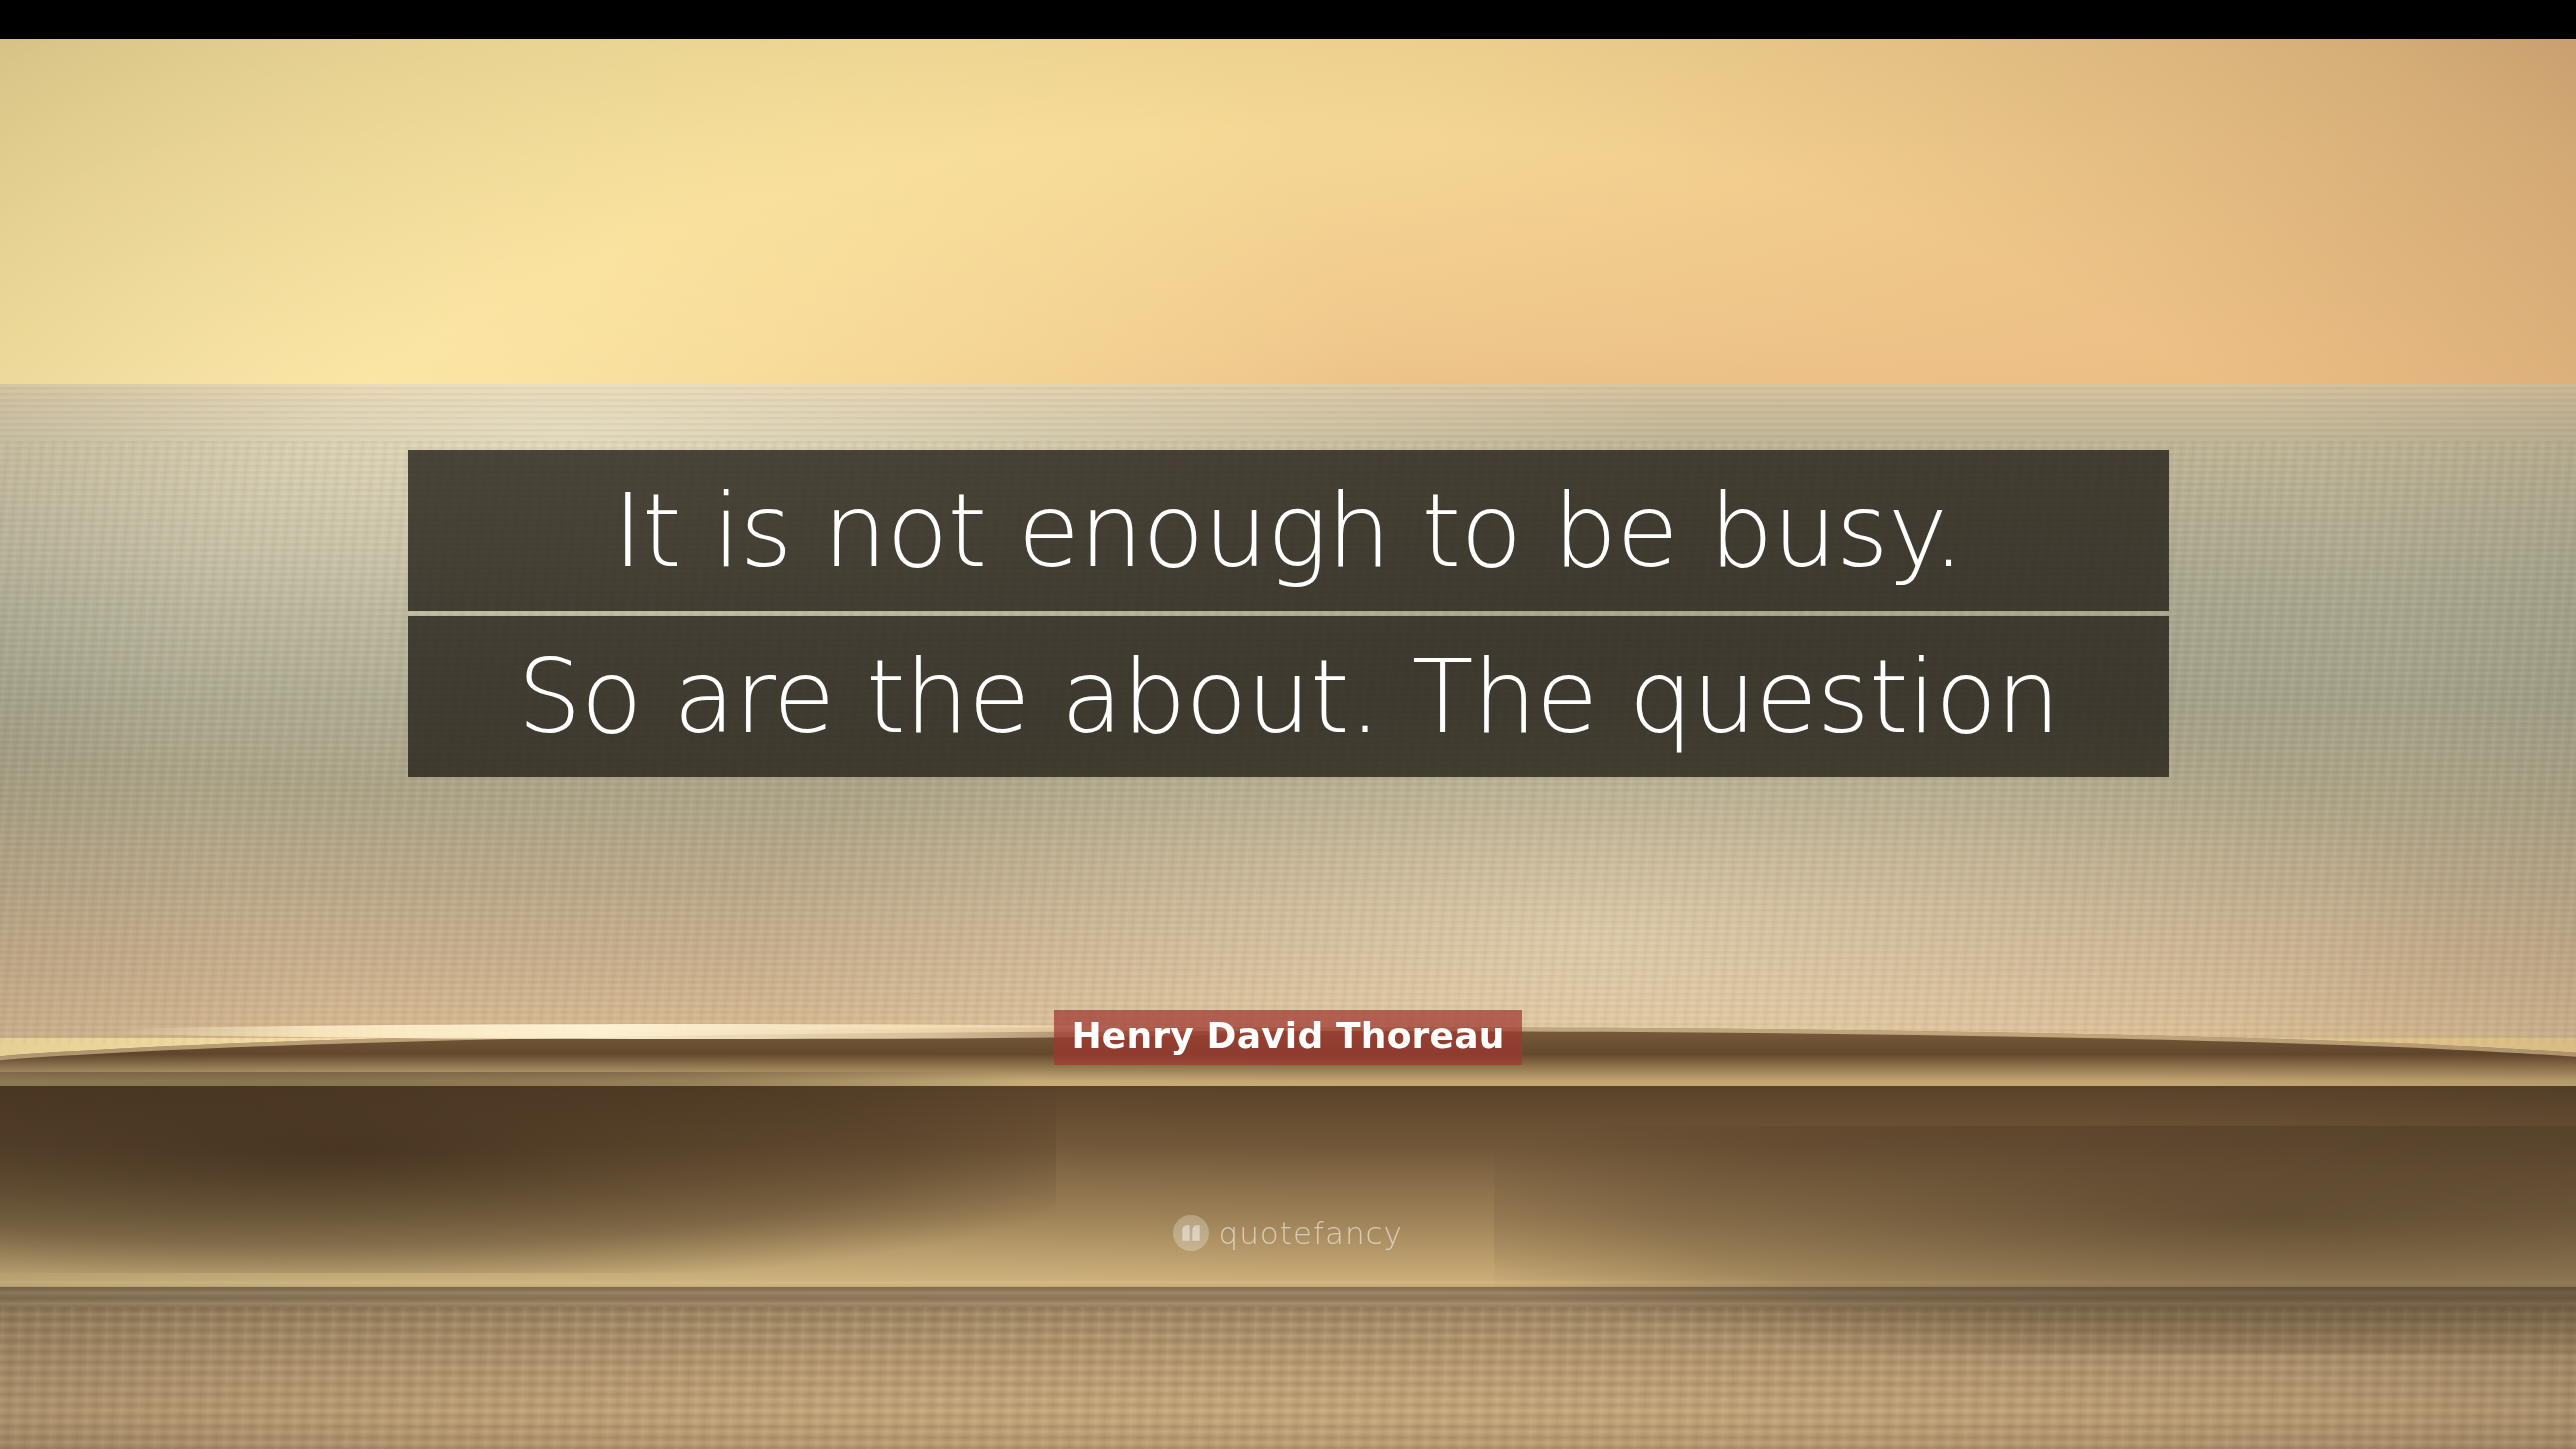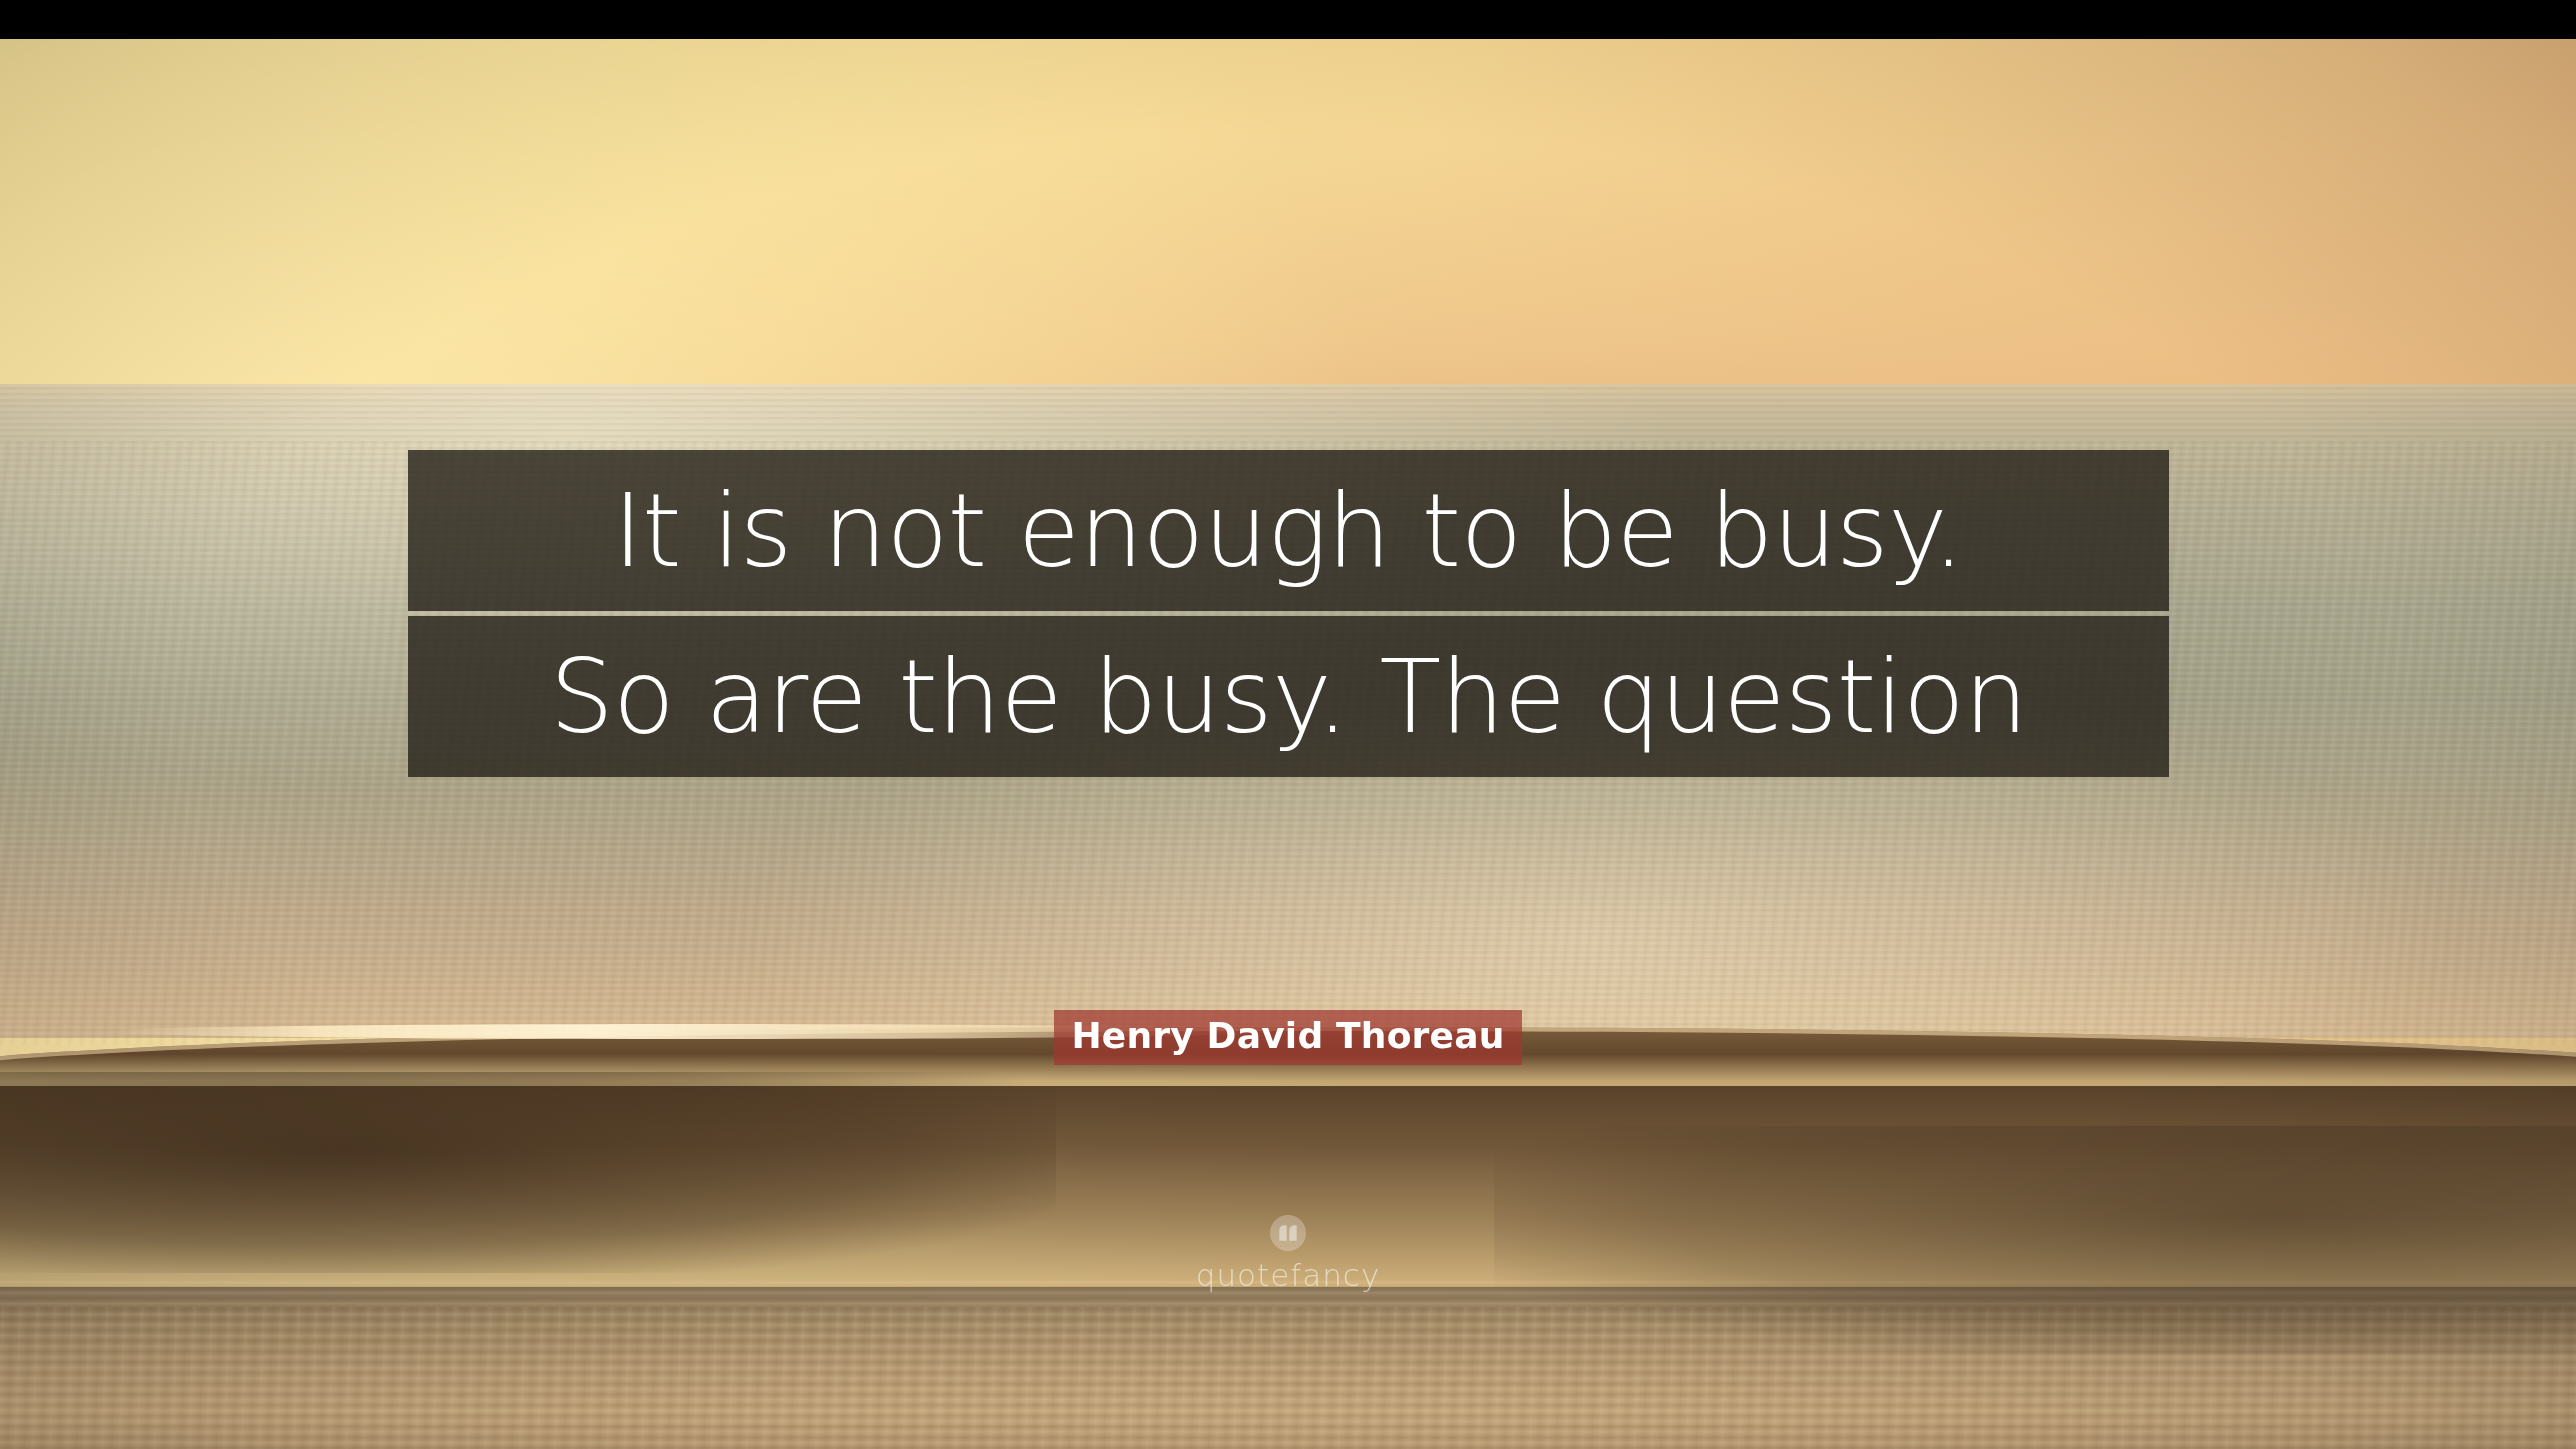--- a/index.html
+++ b/index.html
@@ -304,21 +304,20 @@
   .watermark {
     position: absolute;
     left: 0;
     top: 1176px;
     width: 100%;
     display: flex;
     align-items: center;
     justify-content: center;
     gap: 9.4px;
     opacity: 0.62;
-    flex-direction: column;
   }
   .wm-badge {
     width: 36px;
     height: 36px;
     border-radius: 50%;
     background: rgba(255,255,255,0.42);
     display: flex;
     align-items: center;
     justify-content: center;
   }
@@ -355,21 +354,21 @@
     <div class="lower-left-dark"></div>
     <div class="lower-right-dark"></div>
     <div class="vignette"></div>
   </div>
 
   <div class="quote-block">
     <div class="quote-line">
       <span class="qtext">It is not enough to be busy.</span>
     </div>
     <div class="quote-line">
-      <span class="qtext">So are the busy. The question</span>
+      <span class="qtext">So are the about. The question</span>
     </div>
   </div>
 
   <div class="author-wrap">
     <span class="author-badge">Henry David Thoreau</span>
   </div>
 
   <div class="watermark">
     <span class="wm-badge">
       <svg width="20" height="17.4" viewBox="0 0 30 26" aria-hidden="true">

